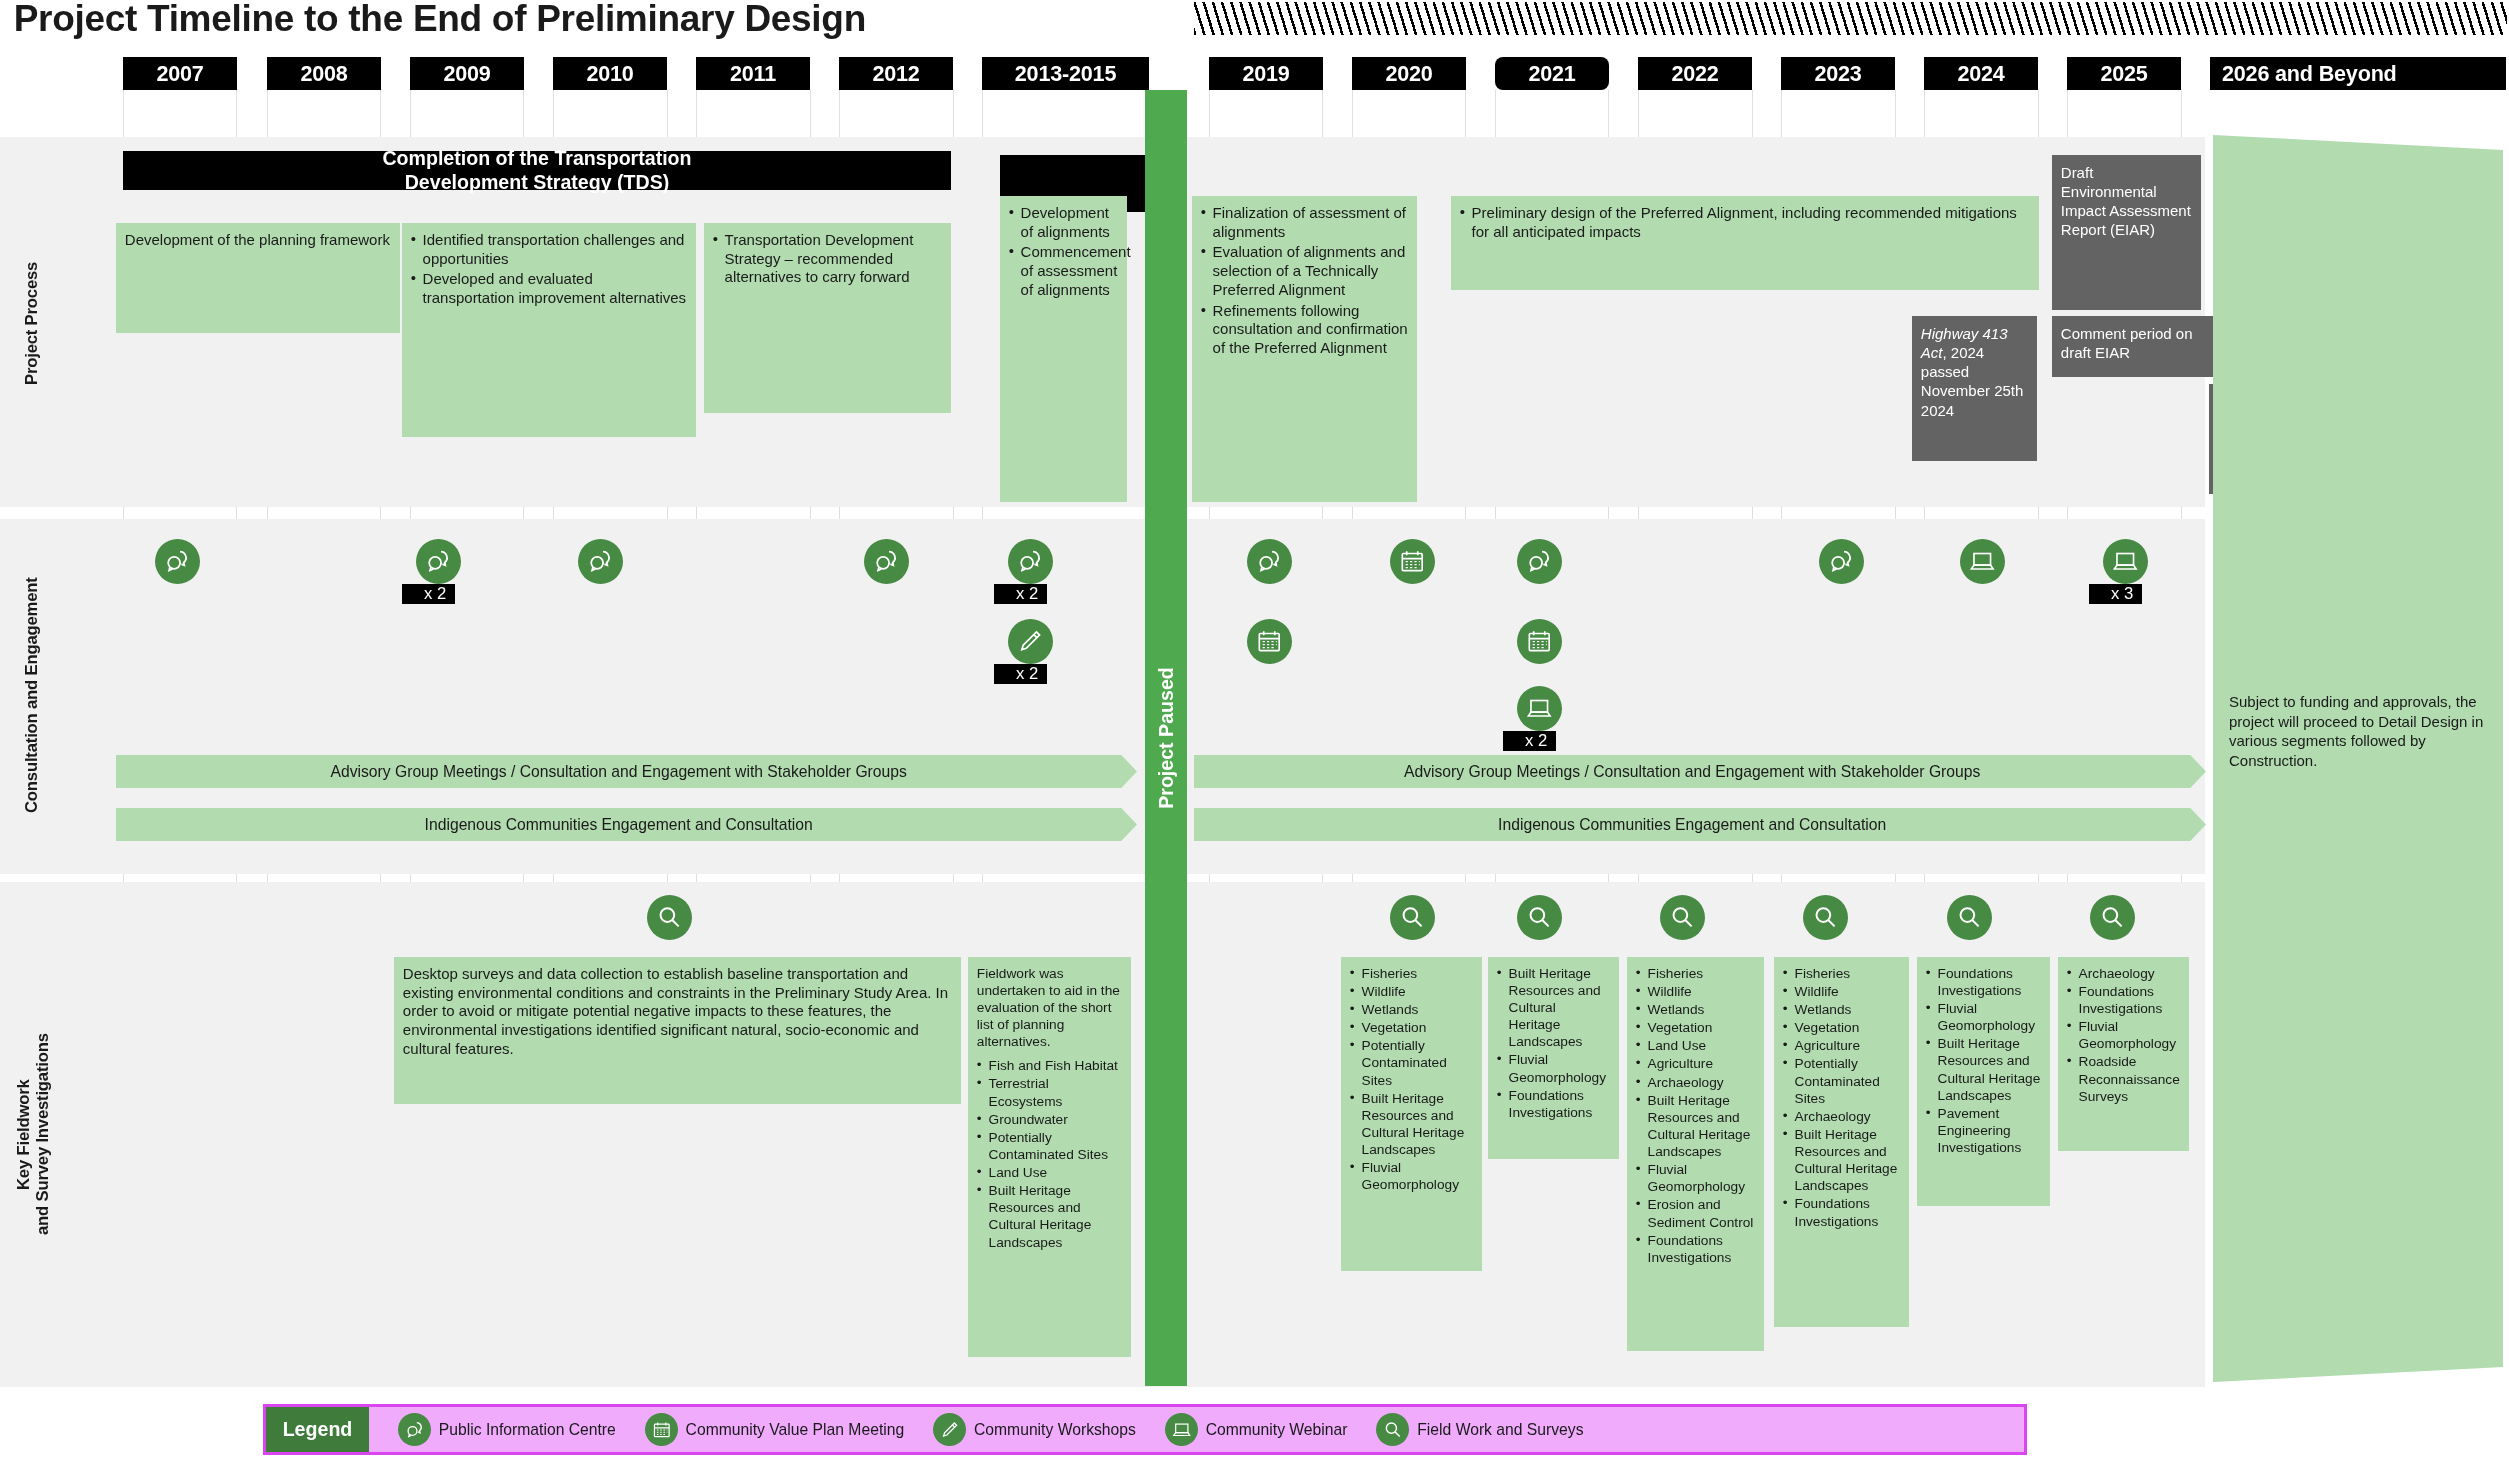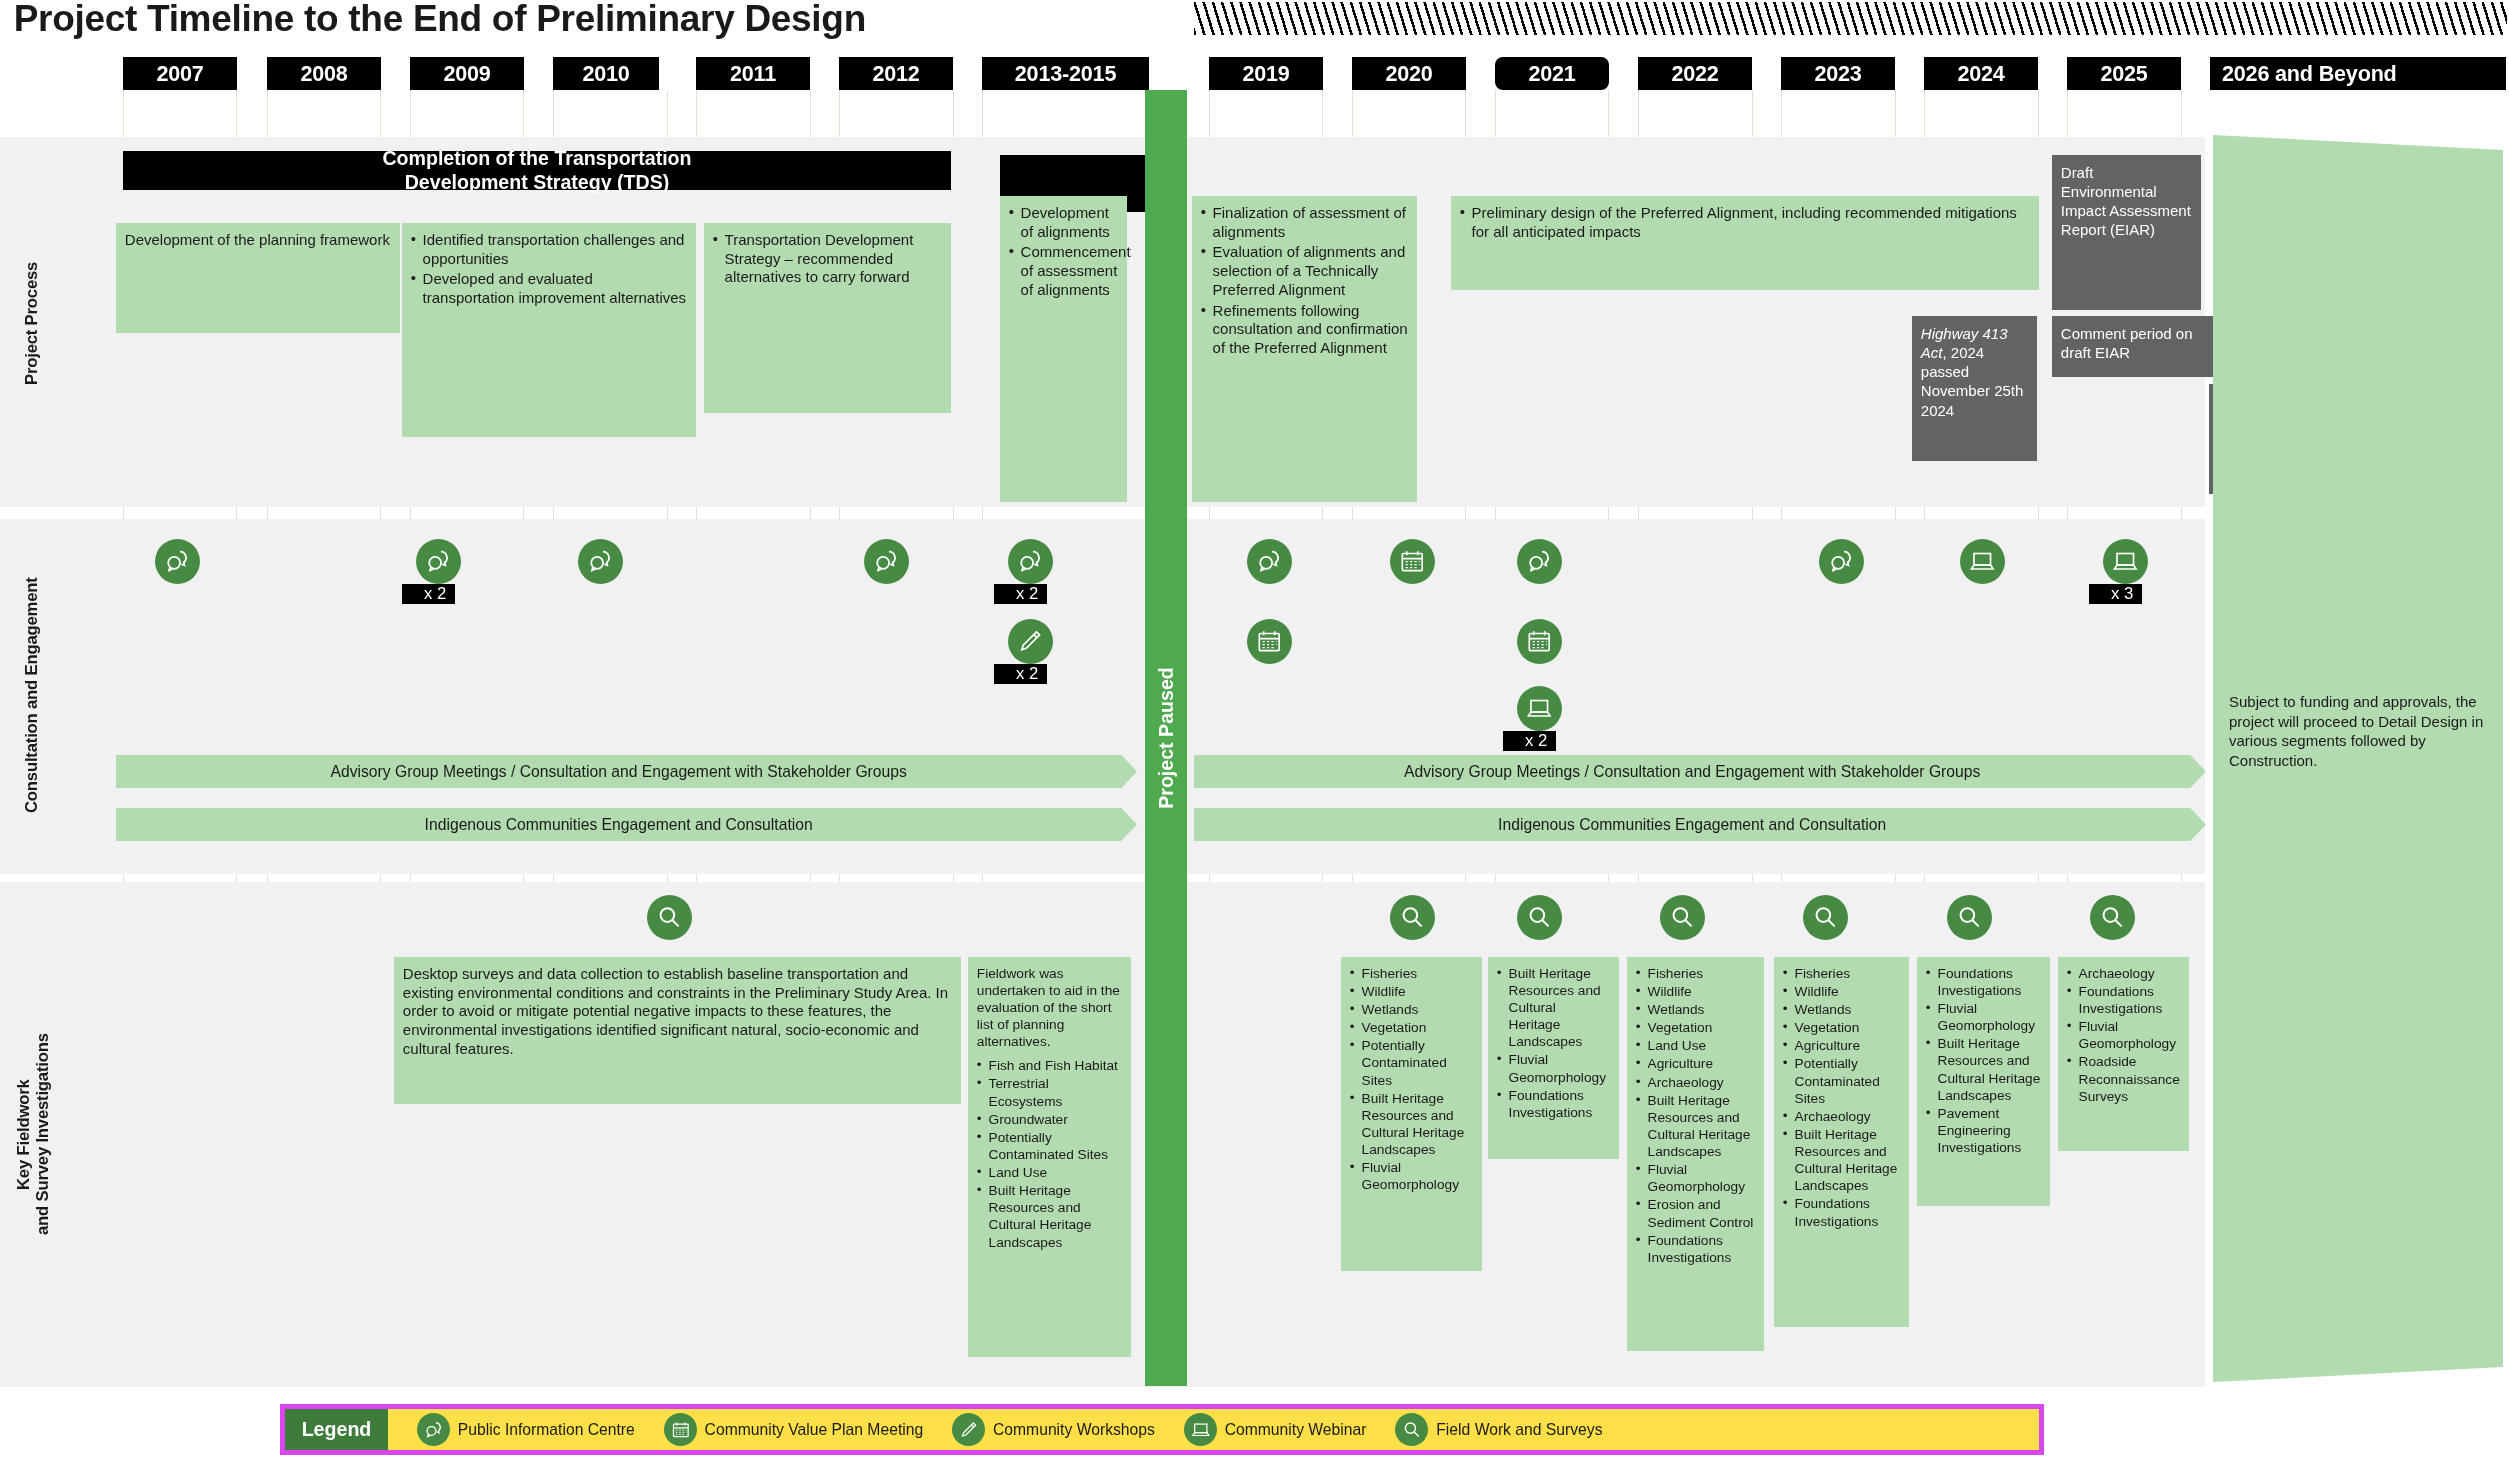--- a/index.html
+++ b/index.html
@@ -52,37 +52,37 @@
   .ico svg{width:26.5px;height:26.5px;}
   .mult{height:37px;background:#000;color:#fff;font-size:16.7px;display:flex;align-items:center;
         padding:0 8.8px 0 21.6px;margin-left:-19.6px;z-index:1;}
 
   
   #beyond{position:absolute;background:#b2dcb0;
     clip-path:polygon(0 0,100% 1.2%,100% 98.8%,0 100%);}
   #beyond-text{position:absolute;font-size:15px;line-height:1.3;}
 
   
-  #legend{position:absolute;box-sizing:border-box;border:5px solid #d946ef;background:#fde047;display:flex;align-items:center;margin-left:17px;}
+  #legend{position:absolute;box-sizing:border-box;border:3px solid #d946ef;background:#f0abfc;display:flex;align-items:center;}
   #legend-tag{background:#3f7c3c;color:#fff;font-weight:bold;font-size:19.6px;height:100%;display:flex;align-items:center;
               justify-content:center;width:103px;flex:0 0 auto;}
   .legitem{display:flex;align-items:center;gap:7.8px;margin-left:29px;font-size:15.7px;white-space:nowrap;}
   .legitem .ico{width:33px;height:33px;}
   .legitem .ico svg{width:19.6px;height:19.6px;}
 </style>
 </head>
 <body>
 
 <div class="root" id="root">
     <div id="page-title">Project Timeline to the End of Preliminary Design</div>
     <div id="hatch"></div>
     <div class="yearbar" style="left: 123px; width: 114px;">2007</div>
     <div class="yearbar" style="left: 267px; width: 114px;">2008</div>
     <div class="yearbar" style="left: 410px; width: 114px;">2009</div>
-    <div class="yearbar" style="left: 553px; width: 106px;">2010</div>
+    <div class="yearbar" style="left: 553px; width: 114px;">2010</div>
     <div class="yearbar" style="left: 696px; width: 114px;">2011</div>
     <div class="yearbar" style="left: 839px; width: 114px;">2012</div>
     <div class="yearbar" style="left: 982px; width: 167px;">2013-2015</div>
     <div class="yearbar" style="left: 1209px; width: 114px;">2019</div>
     <div class="yearbar" style="left: 1352px; width: 114px;">2020</div>
     <div class="yearbar" style="left: 1495px; width: 114px; border-radius: 8px;">2021</div>
     <div class="yearbar" style="left: 1638px; width: 114px;">2022</div>
     <div class="yearbar" style="left: 1781px; width: 114px;">2023</div>
     <div class="yearbar" style="left: 1924px; width: 114px;">2024</div>
     <div class="yearbar" style="left: 2067px; width: 114px;">2025</div>

